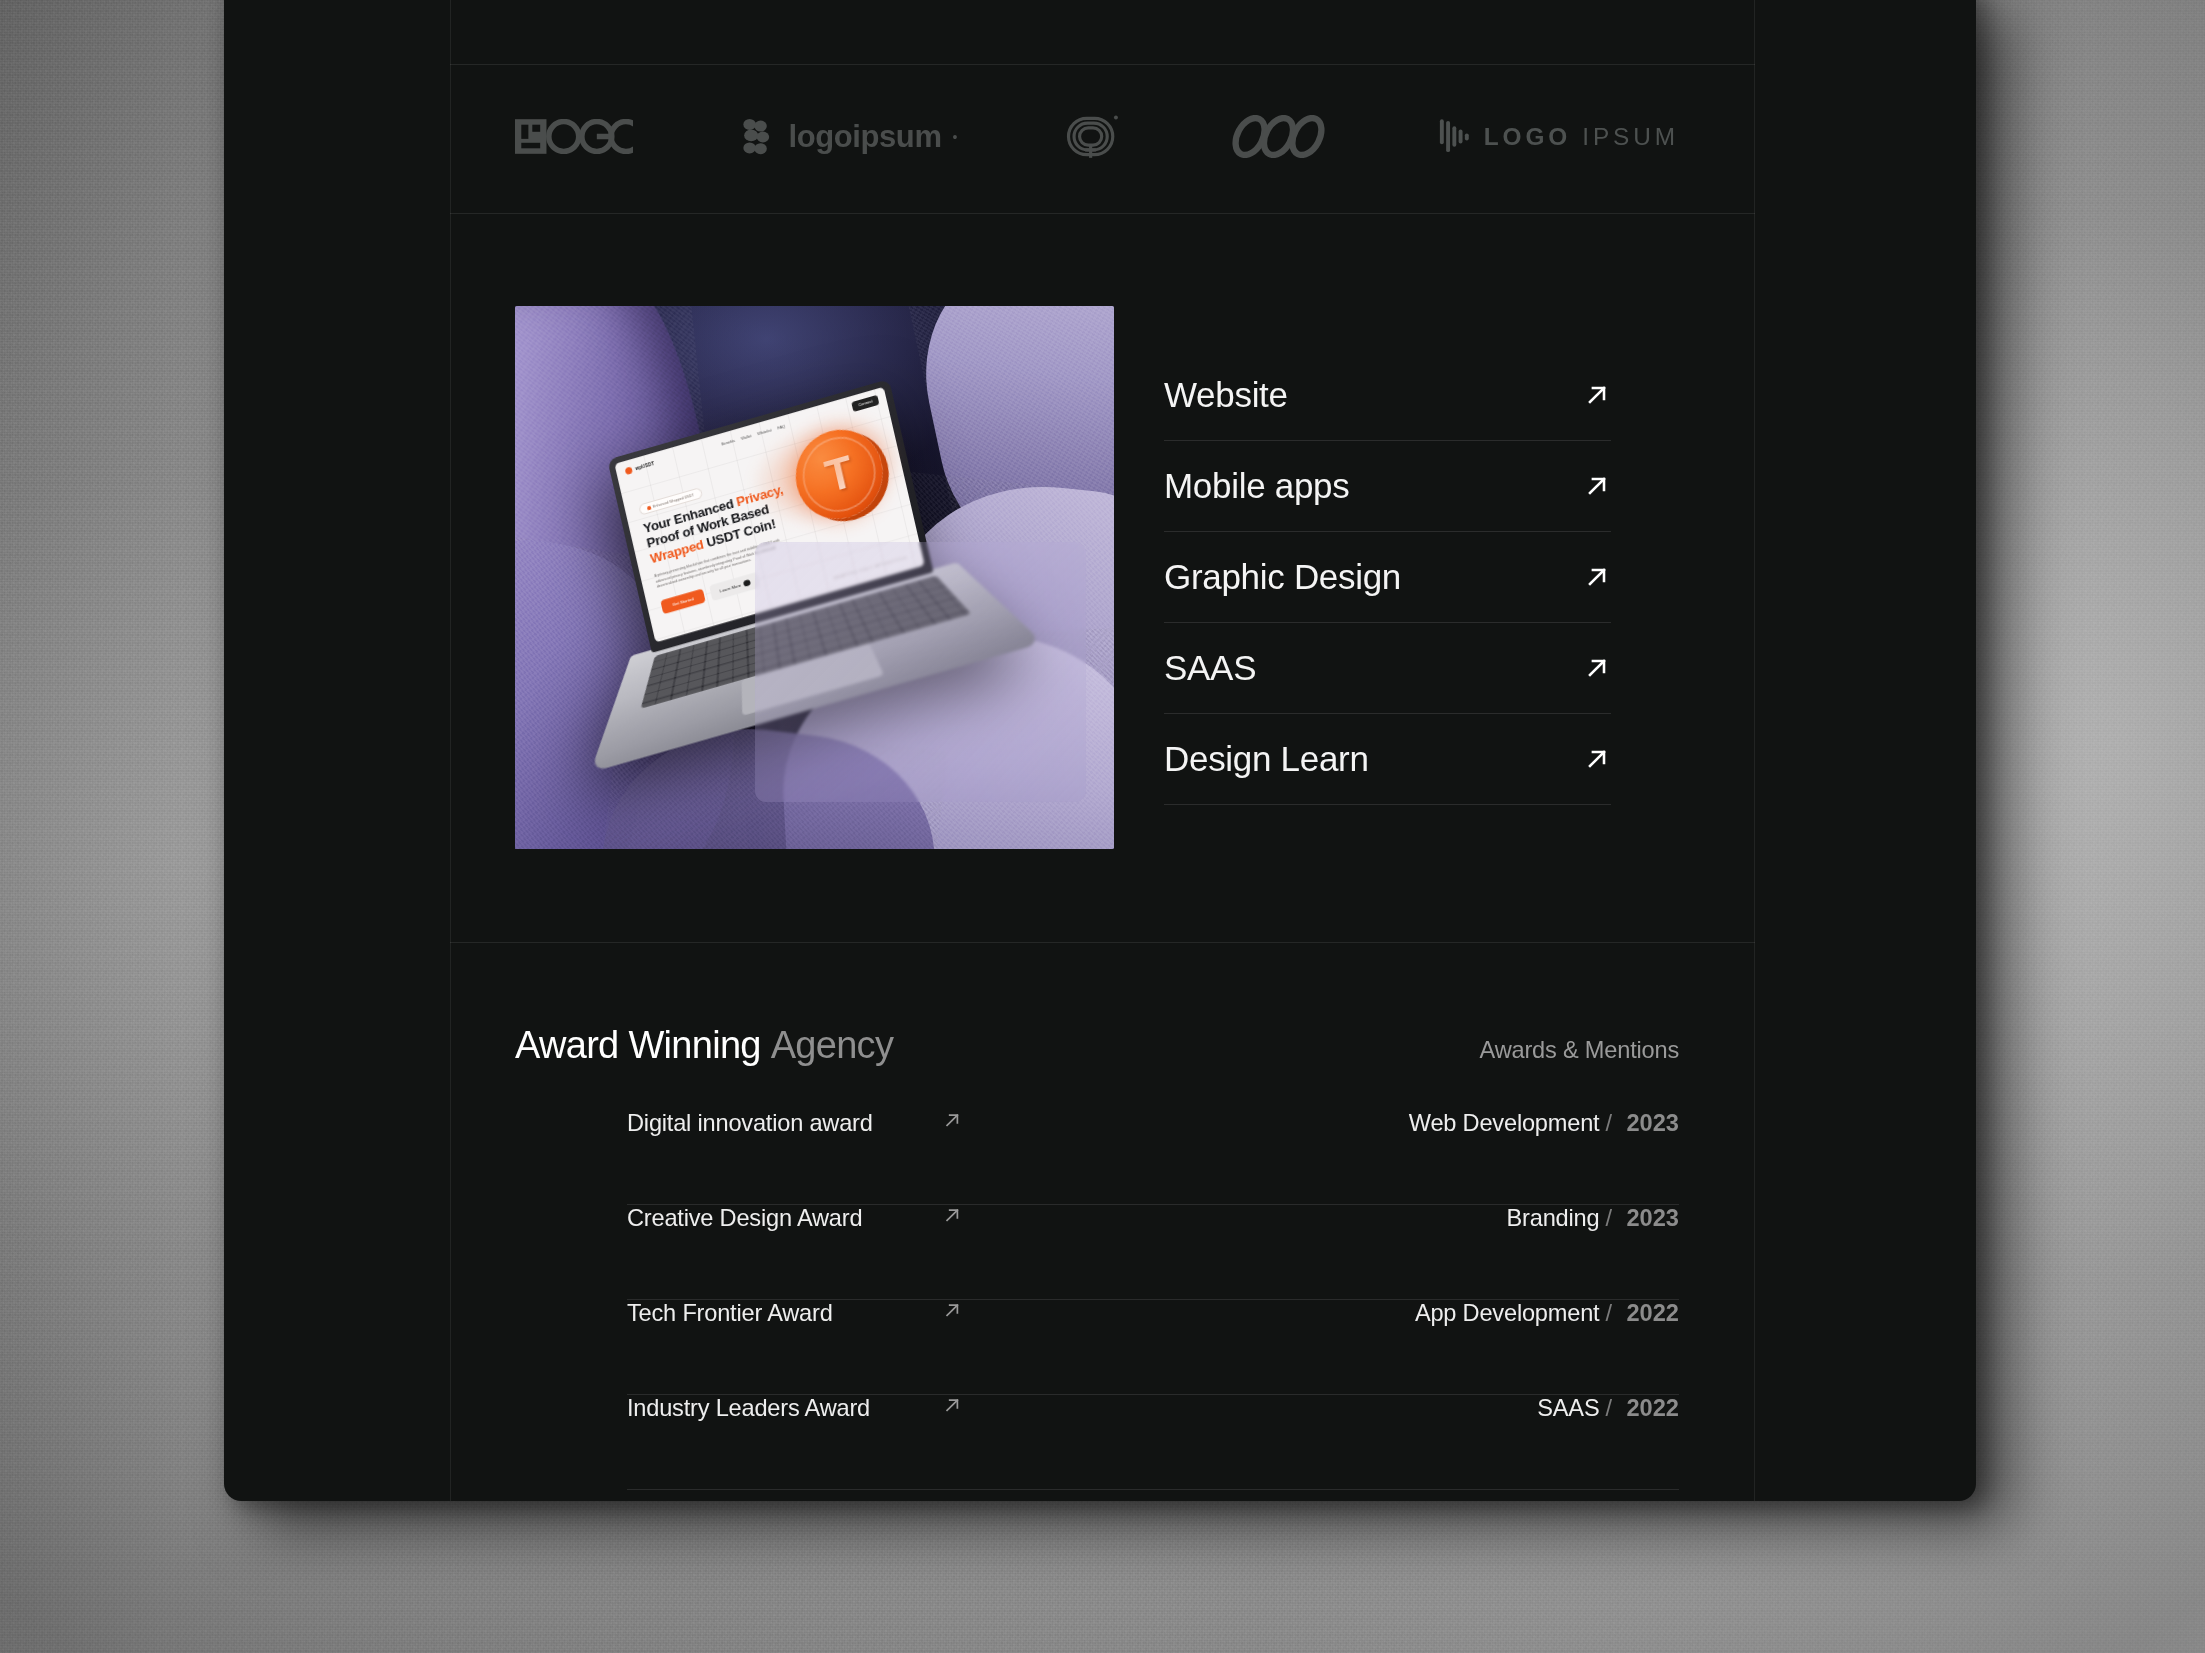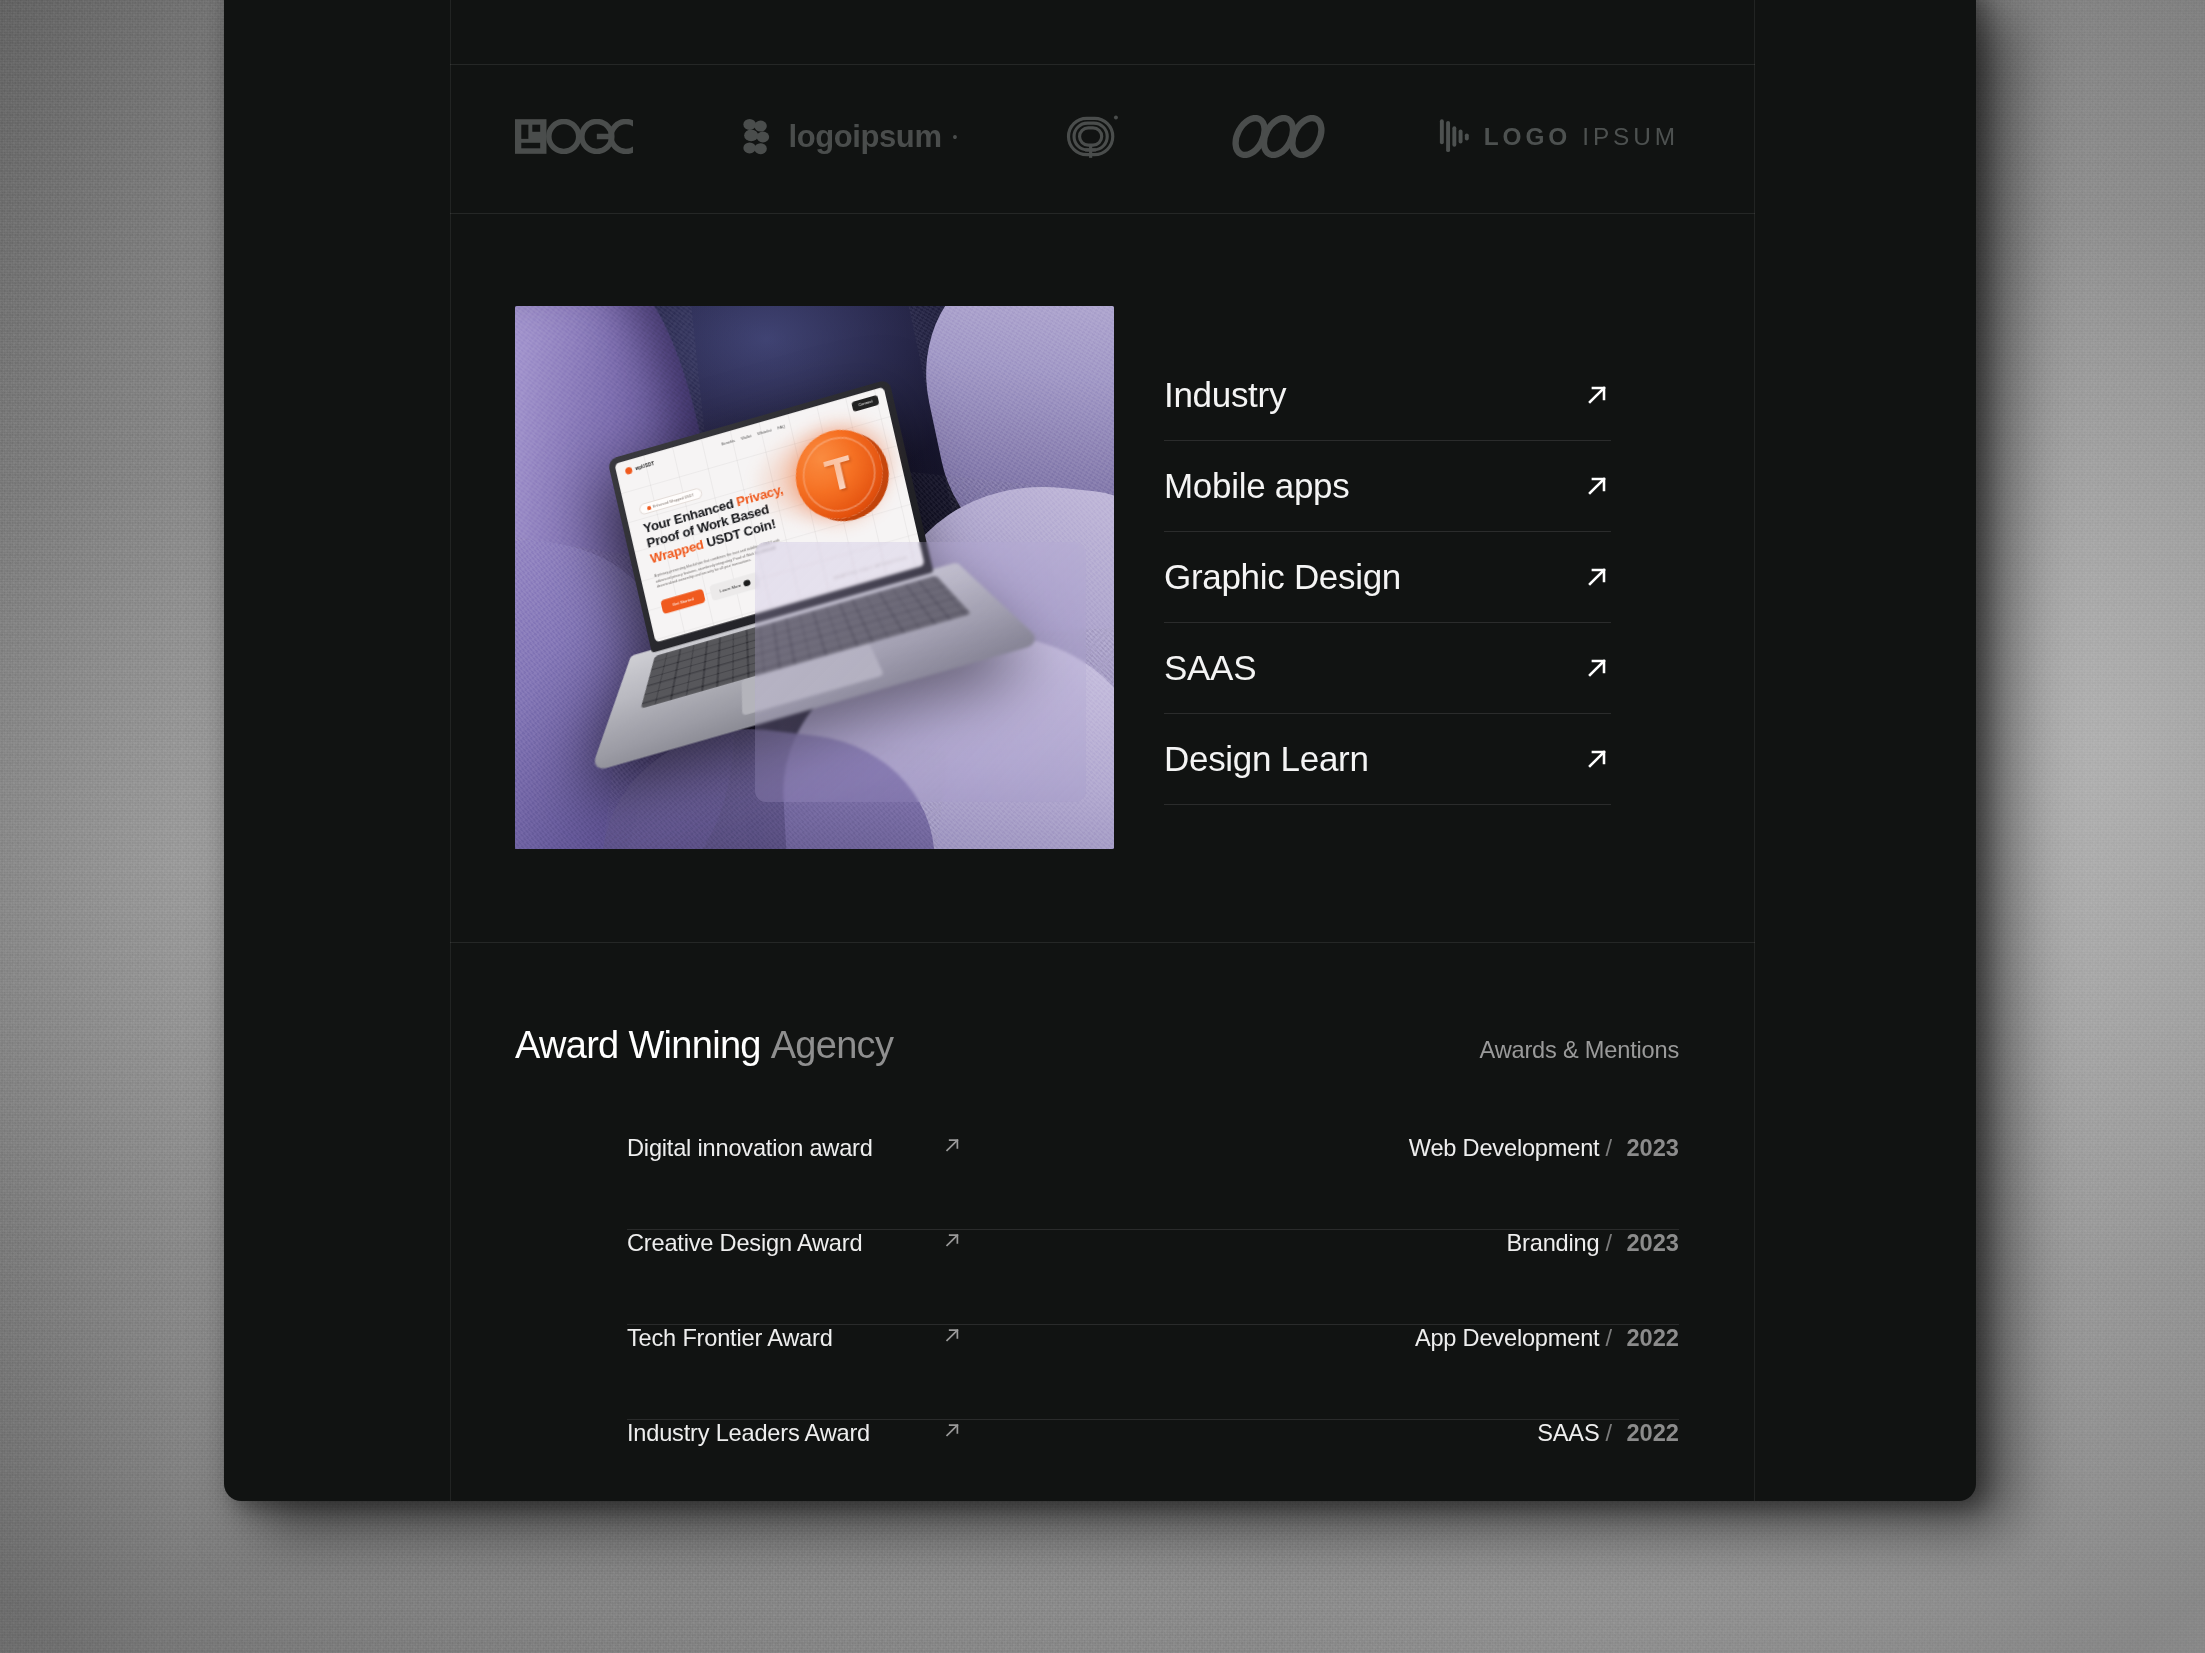--- a/index.html
+++ b/index.html
@@ -346,21 +346,21 @@
     left: 226px;
     right: 221px;
     top: 962px;
     bottom: 0;
     padding: 81px 76px 0 65px;
   }
   #awards-head {
     display: flex;
     align-items: baseline;
     justify-content: space-between;
-    margin-bottom: 68px;
+    margin-bottom: 43px;
   }
   #awards-title {
     font-size: 38px;
     letter-spacing: -0.7px;
     color: #ffffff;
     font-weight: 500;
   }
   #awards-title .muted { color: #8f8f8f; font-weight: 400; }
   #awards-kicker {
     font-size: 23.6px;
@@ -546,21 +546,21 @@
           </div>
         </div>
         <div class="kb-glow"></div>
       </div>
 
       <div class="art-glass"></div>
     </div>
 
     <div id="services">
       <div class="svc-row">
-        <span class="svc-label">Industry</span>
+        <span class="svc-label">Website</span>
         <span class="svc-arrow">
           <svg width="28" height="28" viewBox="0 0 24 24" fill="none" stroke="#ffffff" stroke-width="2.2" stroke-linecap="square">
               <path d="M6 18 L18 6"></path>
               <path d="M8.5 6 H18 V15.5"></path>
             </svg>
         </span>
       </div>
       <div class="svc-row">
         <span class="svc-label">Mobile apps</span>
         <span class="svc-arrow">

